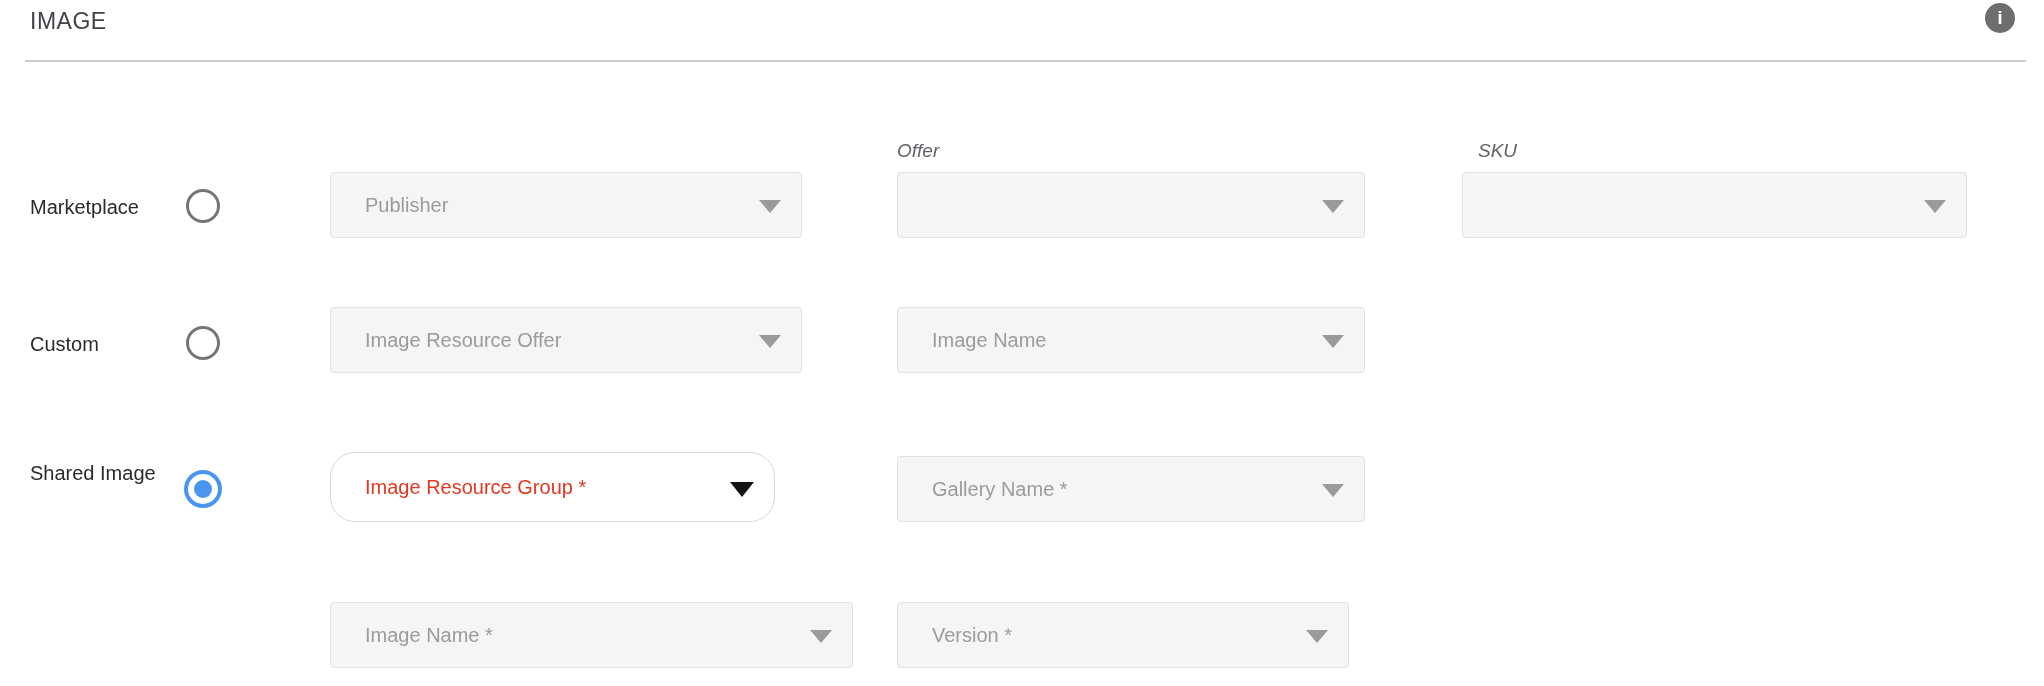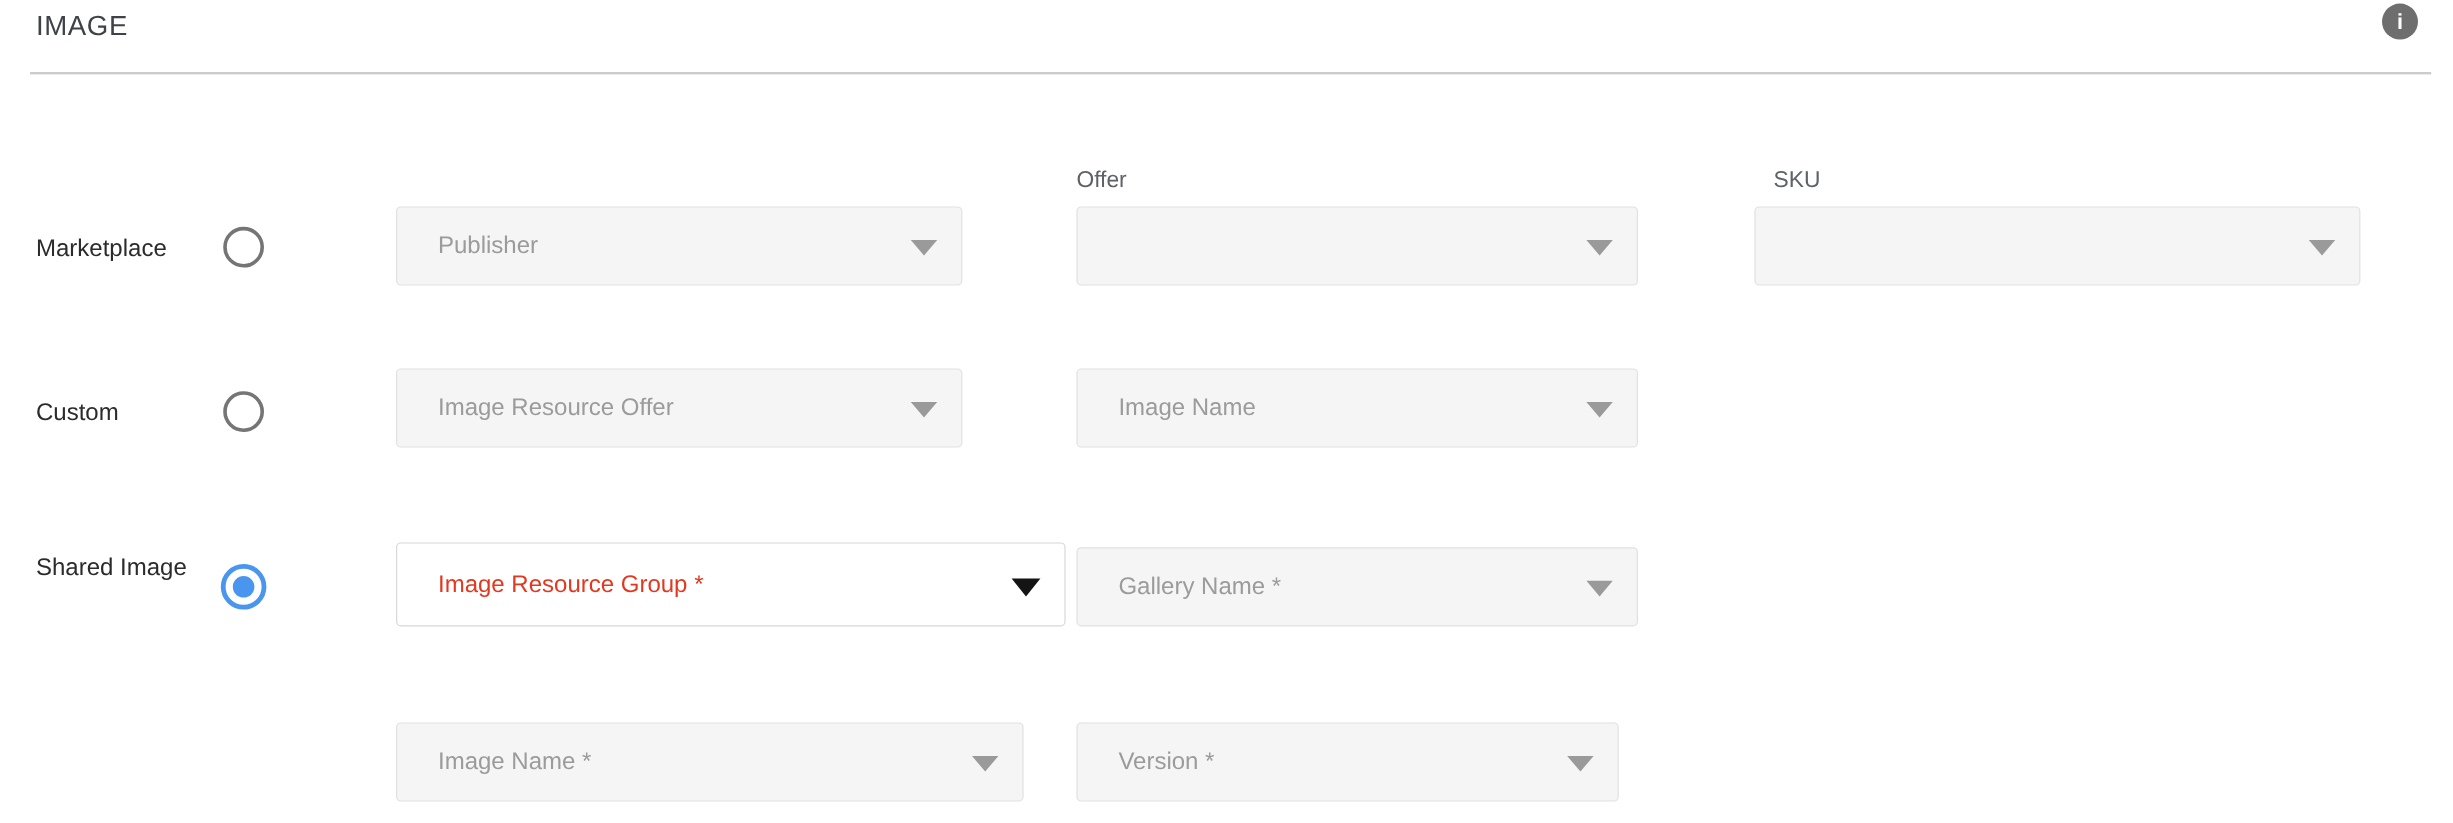--- a/index.html
+++ b/index.html
@@ -49,21 +49,21 @@
   .dd.white{
     background:#ffffff;border:1px solid #d8d8d8;height:70px;
   }
   .dd.white .ph{
     color:#e23820;
   }
   .dd.white .caret{
     border-left-width:12px;border-right-width:12px;border-top:15px solid #141414;
   }
   .field-label{
-    position:absolute;font-size:19px;color:#5f6368;white-space:nowrap;
+    position:absolute;font-size:19px;color:#5f6368;white-space:nowrap;font-style:italic;
   }
 </style>
 </head>
 <body>
 
 <div class="page-title">IMAGE</div>
 <div class="info-btn">i</div>
 <div class="divider"></div>
 
 <div class="row-label" style="top:196px;">Marketplace</div>
@@ -97,21 +97,21 @@
 <div class="dd" style="left:897px;top:307px;width:468px;">
   <span class="ph">Image Name</span>
   <span class="caret"></span>
 </div>
 
 <div class="row-label" style="top:462px;">Shared Image</div>
 <div class="radio selected" style="left:184px;top:470px;">
   <div class="dot"></div>
 </div>
 
-<div class="dd white" style="left:330px;top:452px;width:558px;">
+<div class="dd white" style="left:330px;top:452px;width:445px;border-radius:25px;">
   <span class="ph">Image Resource Group *</span>
   <span class="caret"></span>
 </div>
 
 <div class="dd" style="left:897px;top:456px;width:468px;">
   <span class="ph">Gallery Name *</span>
   <span class="caret"></span>
 </div>
 
 <div class="dd" style="left:330px;top:602px;width:523px;">

